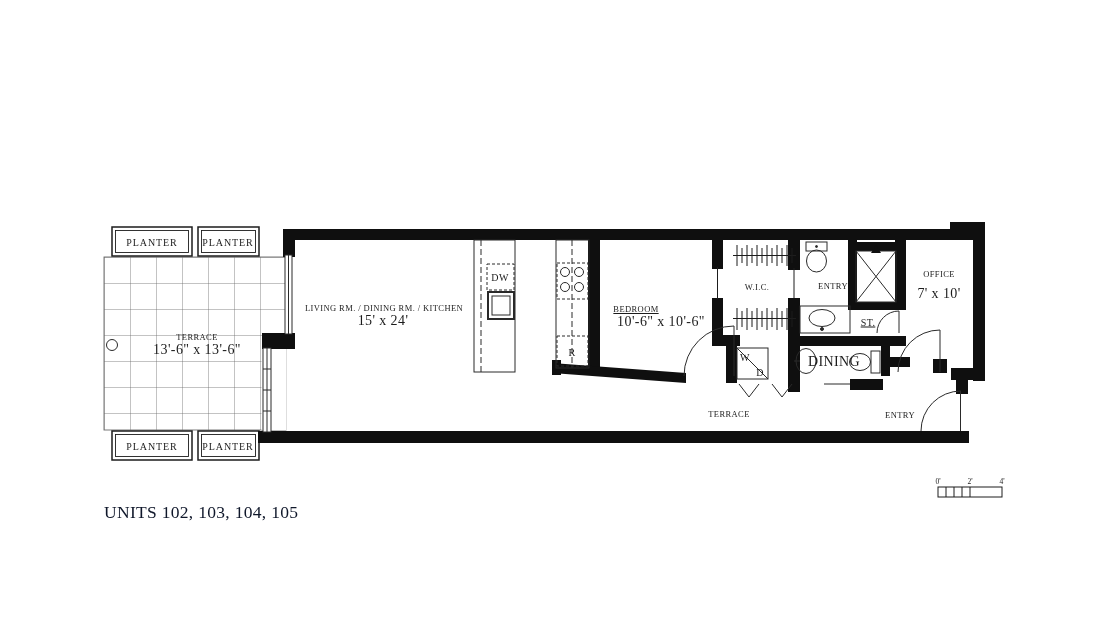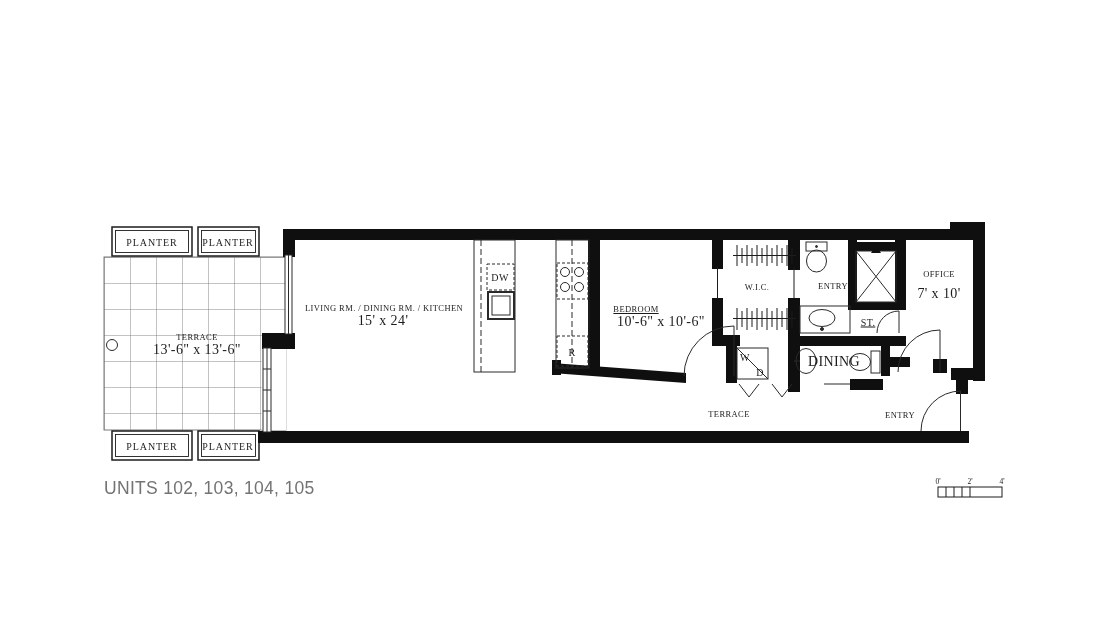--- a/index.html
+++ b/index.html
@@ -5,22 +5,22 @@
   html,body{margin:0;padding:0;background:#fff;}
   .stage{position:relative;width:1110px;height:623px;background:#ffffff;overflow:hidden;
          font-family:"Liberation Serif",serif;}
   svg{position:absolute;left:0;top:0;}
   .lbl{position:absolute;transform:translate(-50%,-50%);color:#1c1c1c;white-space:nowrap;
        font-family:"Liberation Serif",serif;letter-spacing:.4px;text-align:center;}
   .s9{font-size:8.5px;}
   .s8{font-size:14px;}
   .s7{font-size:10px;}
   .planter-lbl{font-size:10px;letter-spacing:.9px;text-align:center;}
-  .title{position:absolute;left:104px;top:478px;font-size:17.5px;color:#737373;
-         font-family:Liberation Sans, sans-serif;letter-spacing:.3px;}
+  .title{position:absolute;left:104px;top:502px;font-size:17.5px;color:#0f172a;
+         font-family:Liberation Serif, serif;letter-spacing:.3px;}
   .scale-lbl{position:absolute;transform:translateX(-50%);font-size:7.5px;color:#222;
              font-family:"Liberation Serif",serif;}
 </style>
 </head>
 <body>
 
 <div class="stage">
 
   <svg width="1110" height="623" viewBox="0 0 1110 623">
     <defs>

